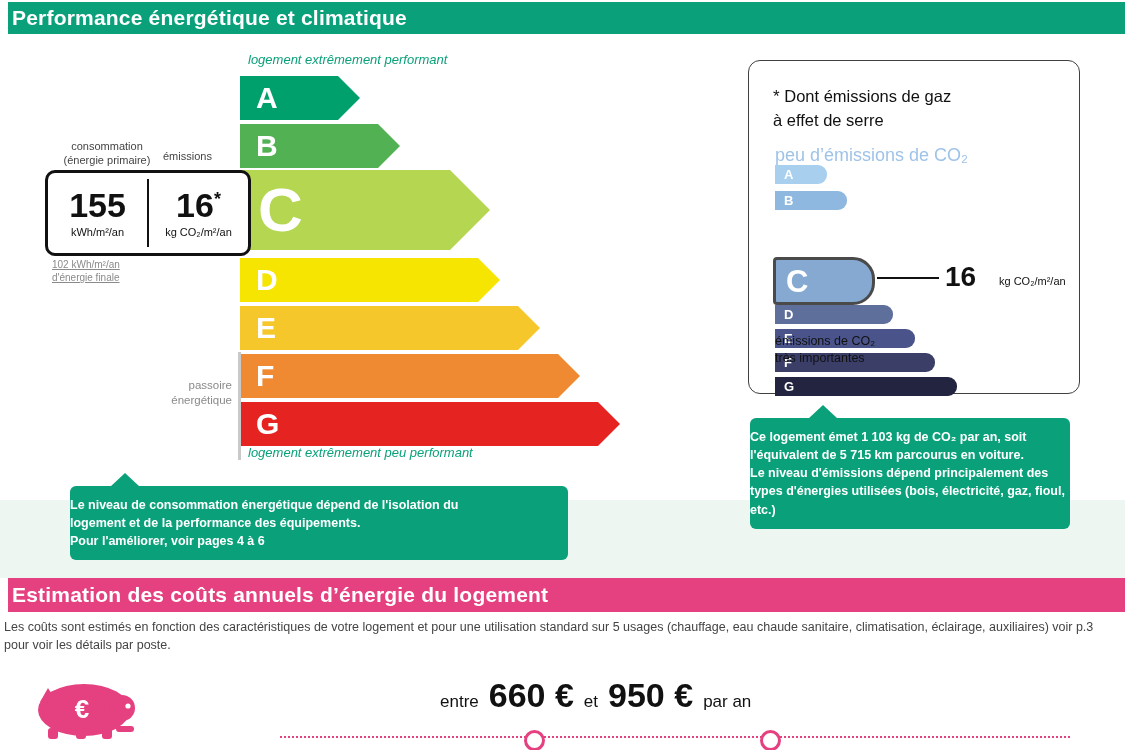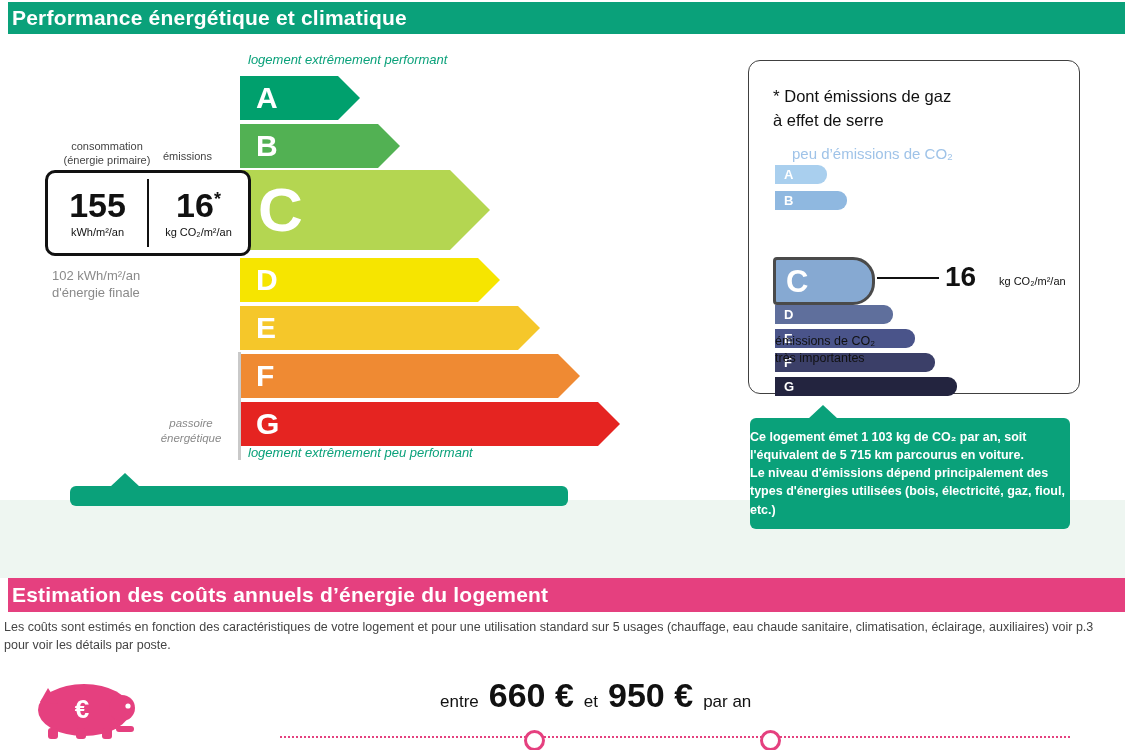--- a/index.html
+++ b/index.html
@@ -68,24 +68,24 @@
     border:3px solid #111111;border-radius:10px;background:#ffffff;
     display:flex;
   }
   .valuebox .cell{flex:1;display:flex;flex-direction:column;align-items:center;justify-content:center;}
   .valuebox .divider{width:2px;background:#111111;margin:6px 0;}
   .valuebox .num{font-size:34px;font-weight:bold;color:#111;line-height:1;text-align:center;}
   .valuebox .unit{font-size:11px;color:#111;margin-top:4px;}
   .valuebox .num sup{font-size:18px;}
   .lbl-conso{position:absolute;left:52px;top:140px;font-size:11px;color:#444;text-align:center;width:110px;line-height:1.25;}
   .lbl-emis{position:absolute;left:163px;top:150px;font-size:11px;color:#444;width:80px;}
-  .finale{position:absolute;left:52px;top:268px;font-size:13px;color:#8a8a8a;line-height:1.3;}
+  .finale{position:absolute;left:52px;top:258px;font-size:10px;color:#8a8a8a;line-height:1.3;text-decoration:underline;}
 
   .passoire-line{position:absolute;left:238px;top:352px;width:3px;height:108px;background:#c9c9c9;}
-  .passoire{position:absolute;left:150px;top:378px;width:82px;text-align:center;font-size:11.5px;color:#8a8a8a;font-style:italic;line-height:1.3;margin-top:38px;}
+  .passoire{position:absolute;left:150px;top:378px;width:82px;text-align:right;font-size:11.5px;color:#8a8a8a;line-height:1.3;}
 
   
   .callout{
     position:absolute;background:#0aa17a;color:#ffffff;border-radius:6px;
     font-size:12.5px;font-weight:bold;line-height:1.45;padding:10px 0;
   }
   .callout .tip{
     position:absolute;top:-13px;width:0;height:0;
     border-left:15px solid transparent;border-right:15px solid transparent;
     border-bottom:14px solid #0aa17a;
@@ -96,21 +96,21 @@
   #callout-right .tip{left:58px;}
   .callout p{margin:0;}
 
   
   .co2panel{
     position:absolute;left:748px;top:60px;width:330px;height:332px;
     border:1px solid #404040;border-radius:12px;background:#ffffff;
   }
   .co2title{position:absolute;left:24px;top:24px;font-size:16.5px;color:#111;line-height:1.35;}
   .co2title .star{font-size:17px;}
-  .co2sub-top{position:absolute;left:43px;top:84px;font-size:15px;color:#9fc3e8;}
+  .co2sub-top{position:absolute;left:26px;top:84px;font-size:18px;color:#9fc3e8;}
   .co2sub-bot{position:absolute;left:26px;top:272px;font-size:12.5px;color:#111;line-height:1.35;}
 
   .cobar{position:absolute;left:26px;height:19px;border-radius:0 9px 9px 0;display:flex;align-items:center;}
   .cobar .cl{color:#ffffff;font-size:13px;font-weight:bold;margin-left:9px;}
   .cobar-c{
     position:absolute;left:24px;top:196px;height:42px;width:96px;
     border:3px solid #4a4a4a;border-radius:4px 22px 22px 4px;background:#86a9d2;
     display:flex;align-items:center;
   }
   .cobar-c .cl{color:#ffffff;font-size:31px;font-weight:bold;margin-left:10px;line-height:1;}
@@ -212,20 +212,21 @@
       <div class="unit">kg CO₂/m²/an</div>
     </div>
   </div>
   <div class="finale">102 kWh/m²/an<br>d'énergie finale</div>
 
   <div class="passoire-line"></div>
   <div class="passoire">passoire<br>énergétique</div>
 
   <div class="callout" id="callout-left">
     <div class="tip"></div>
+    <p>Le niveau de consommation énergétique dépend de l'isolation du<br>logement et de la performance des équipements.<br>Pour l'améliorer, voir pages 4 à 6</p>
   </div>
 
   <div class="co2panel">
     <div class="co2title"><span class="star">*</span> Dont émissions de gaz<br>à effet de serre</div>
     <div class="co2sub-top">peu d’émissions de CO₂</div>
     <div id="co2-bars">
         <div class="cobar" style="top: 104px; width: 52px; background: rgb(169, 207, 238);">
           <span class="cl">A</span>
         </div>
         <div class="cobar" style="top: 130px; width: 72px; background: rgb(143, 184, 224);">

